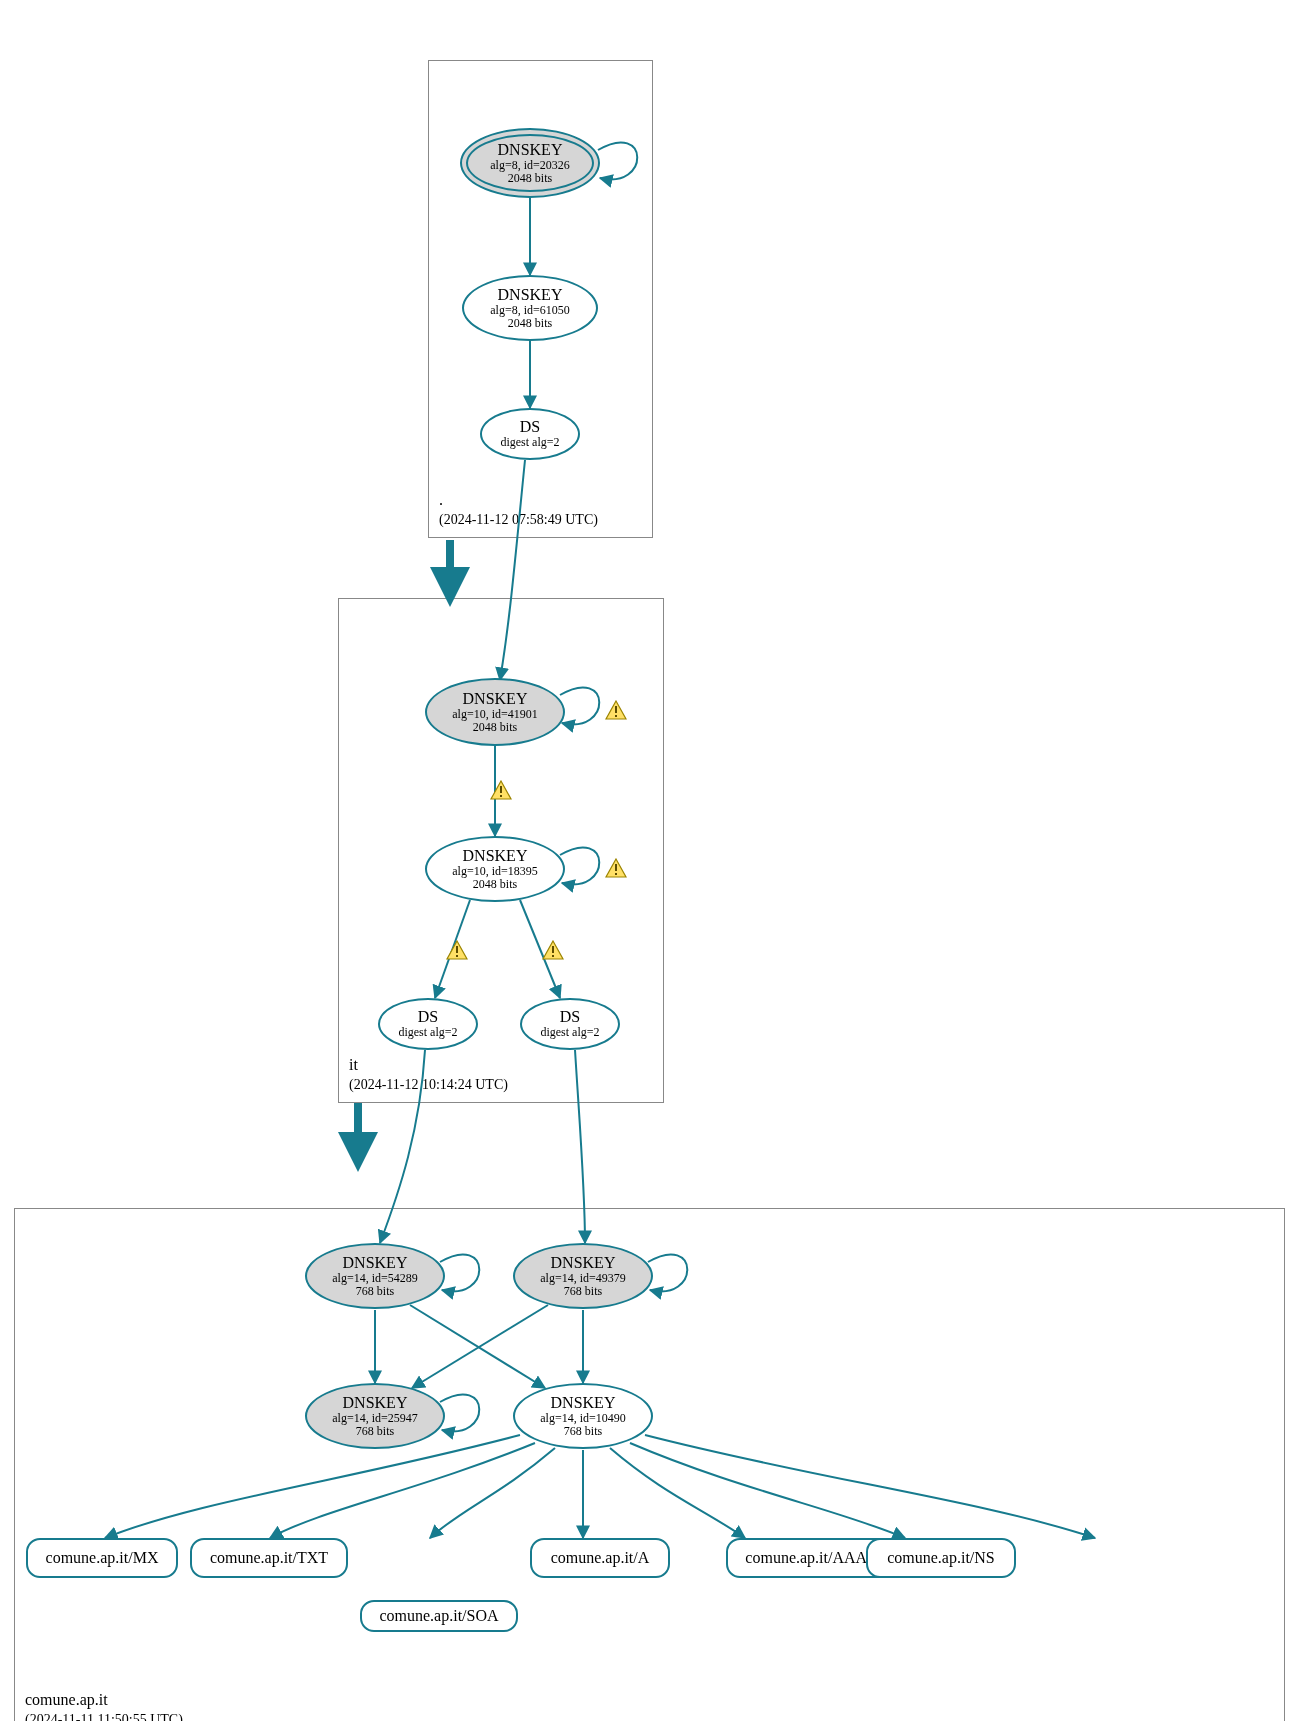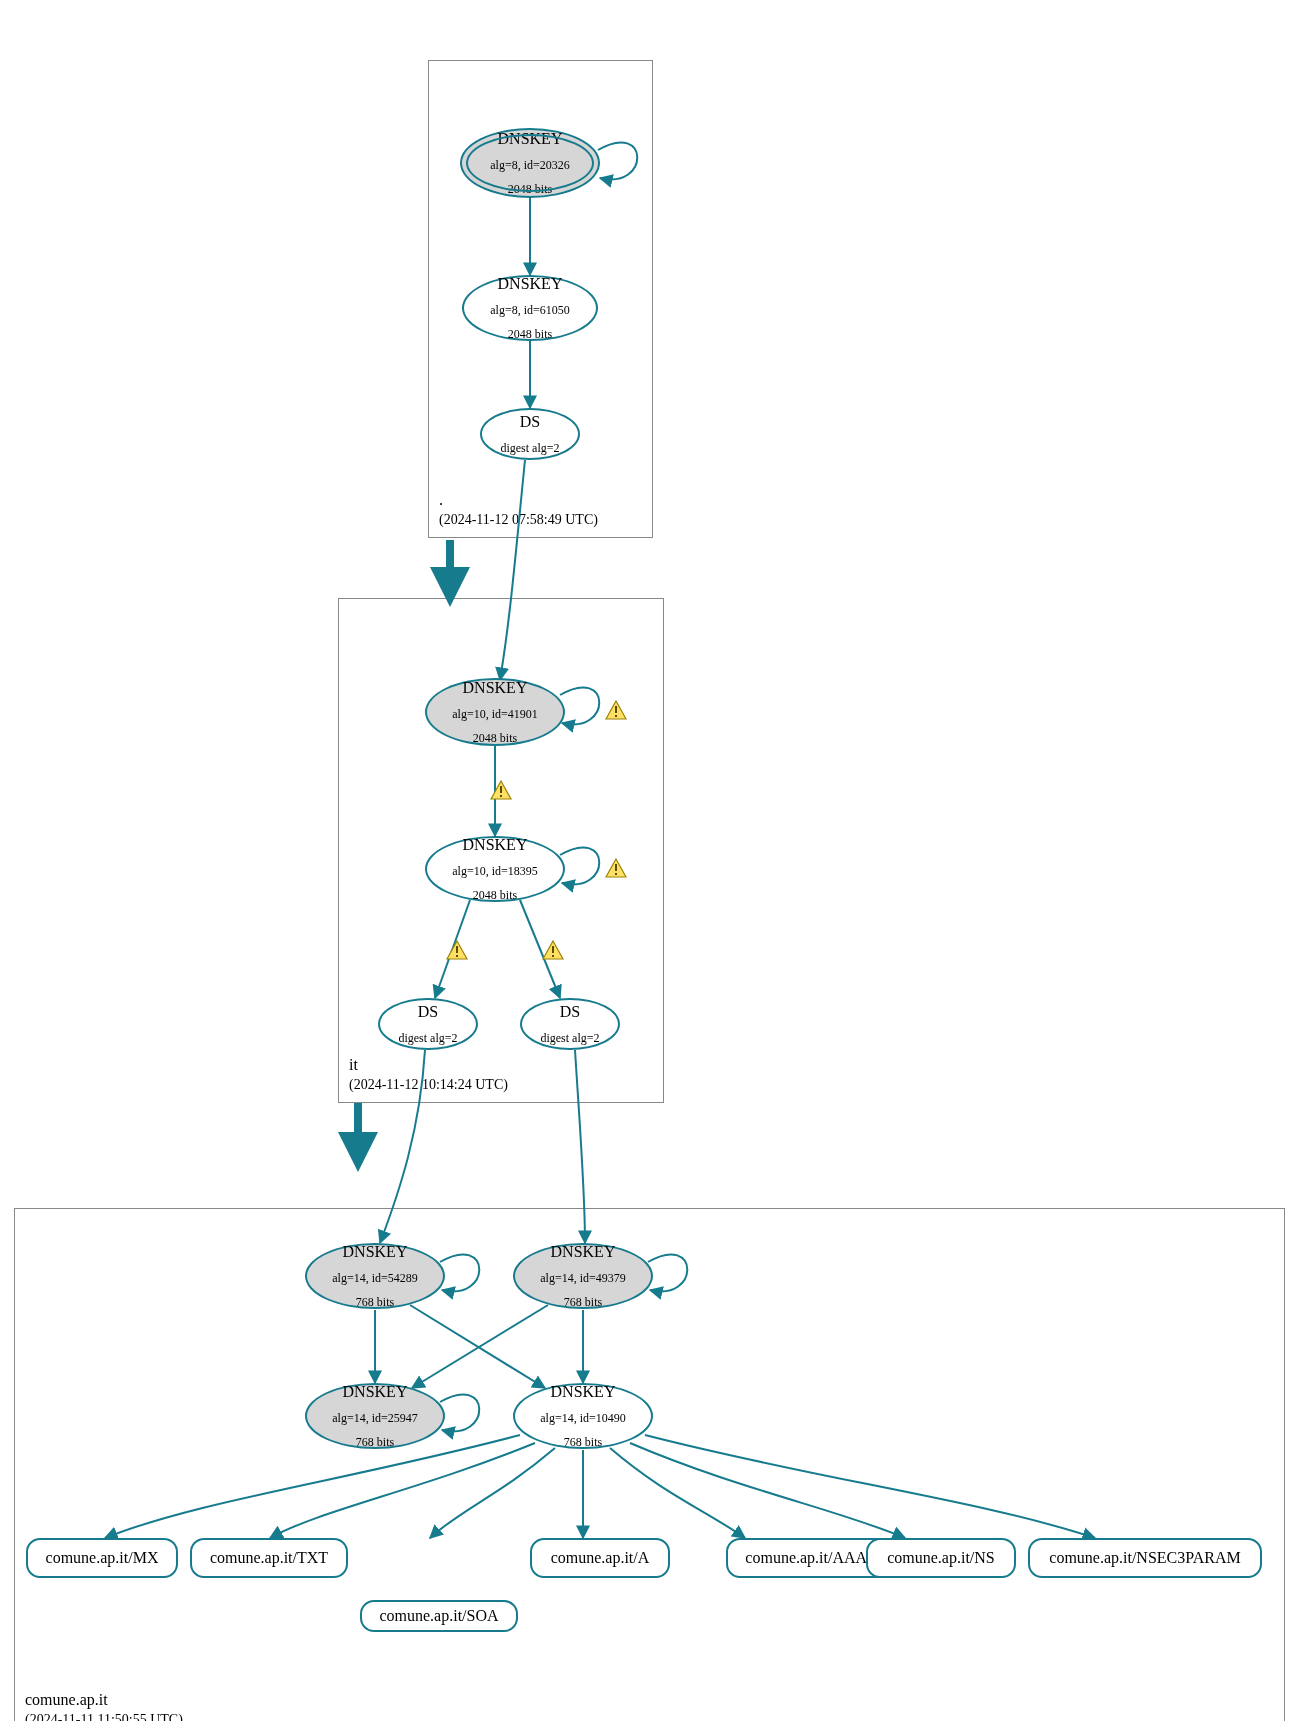--- a/index.html
+++ b/index.html
@@ -35,21 +35,20 @@
     border: 2px solid #177b8e;
     border-radius: 50%;
     background: #ffffff;
     display: flex;
     flex-direction: column;
     align-items: center;
     justify-content: center;
     text-align: center;
     box-sizing: border-box;
     z-index: 5;
-    gap: 11px;
   }
   .node.ksk {
     background: #d6d6d6;
   }
   .node.ksk.double::before {
     content: "";
     position: absolute;
     top: 4px; left: 4px; right: 4px; bottom: 4px;
     border: 2px solid #177b8e;
     border-radius: 50%;
@@ -234,21 +233,20 @@
     <div class="sub">alg=14, id=10490</div>
     <div class="sub">768 bits</div>
   </div>
 
   <div class="rrset" style="left:26px;  top:1538px; width:152px; height:40px;">comune.ap.it/MX</div>
   <div class="rrset" style="left:190px; top:1538px; width:158px; height:40px;">comune.ap.it/TXT</div>
   <div class="rrset" style="left:360px; top:1600px; width:158px; height:32px;">comune.ap.it/SOA</div>
   <div class="rrset" style="left:530px; top:1538px; width:140px; height:40px;">comune.ap.it/A</div>
   <div class="rrset" style="left:682px; top:1538px; width:172px; height:40px;margin-left:44px;">comune.ap.it/AAAA</div>
   <div class="rrset" style="left:866px; top:1538px; width:150px; height:40px;">comune.ap.it/NS</div>
-  <div class="rrset" style="left:1028px;top:1538px; width:234px; height:40px;">comune.ap.it/NSEC3PARAM</div>
 
   <svg class="warn" style="left:605px; top:700px;">
       <use href="#warn-tri"></use>
     </svg>
   <svg class="warn" style="left:490px; top:780px;">
       <use href="#warn-tri"></use>
     </svg>
   <svg class="warn" style="left:605px; top:858px;">
       <use href="#warn-tri"></use>
     </svg>

